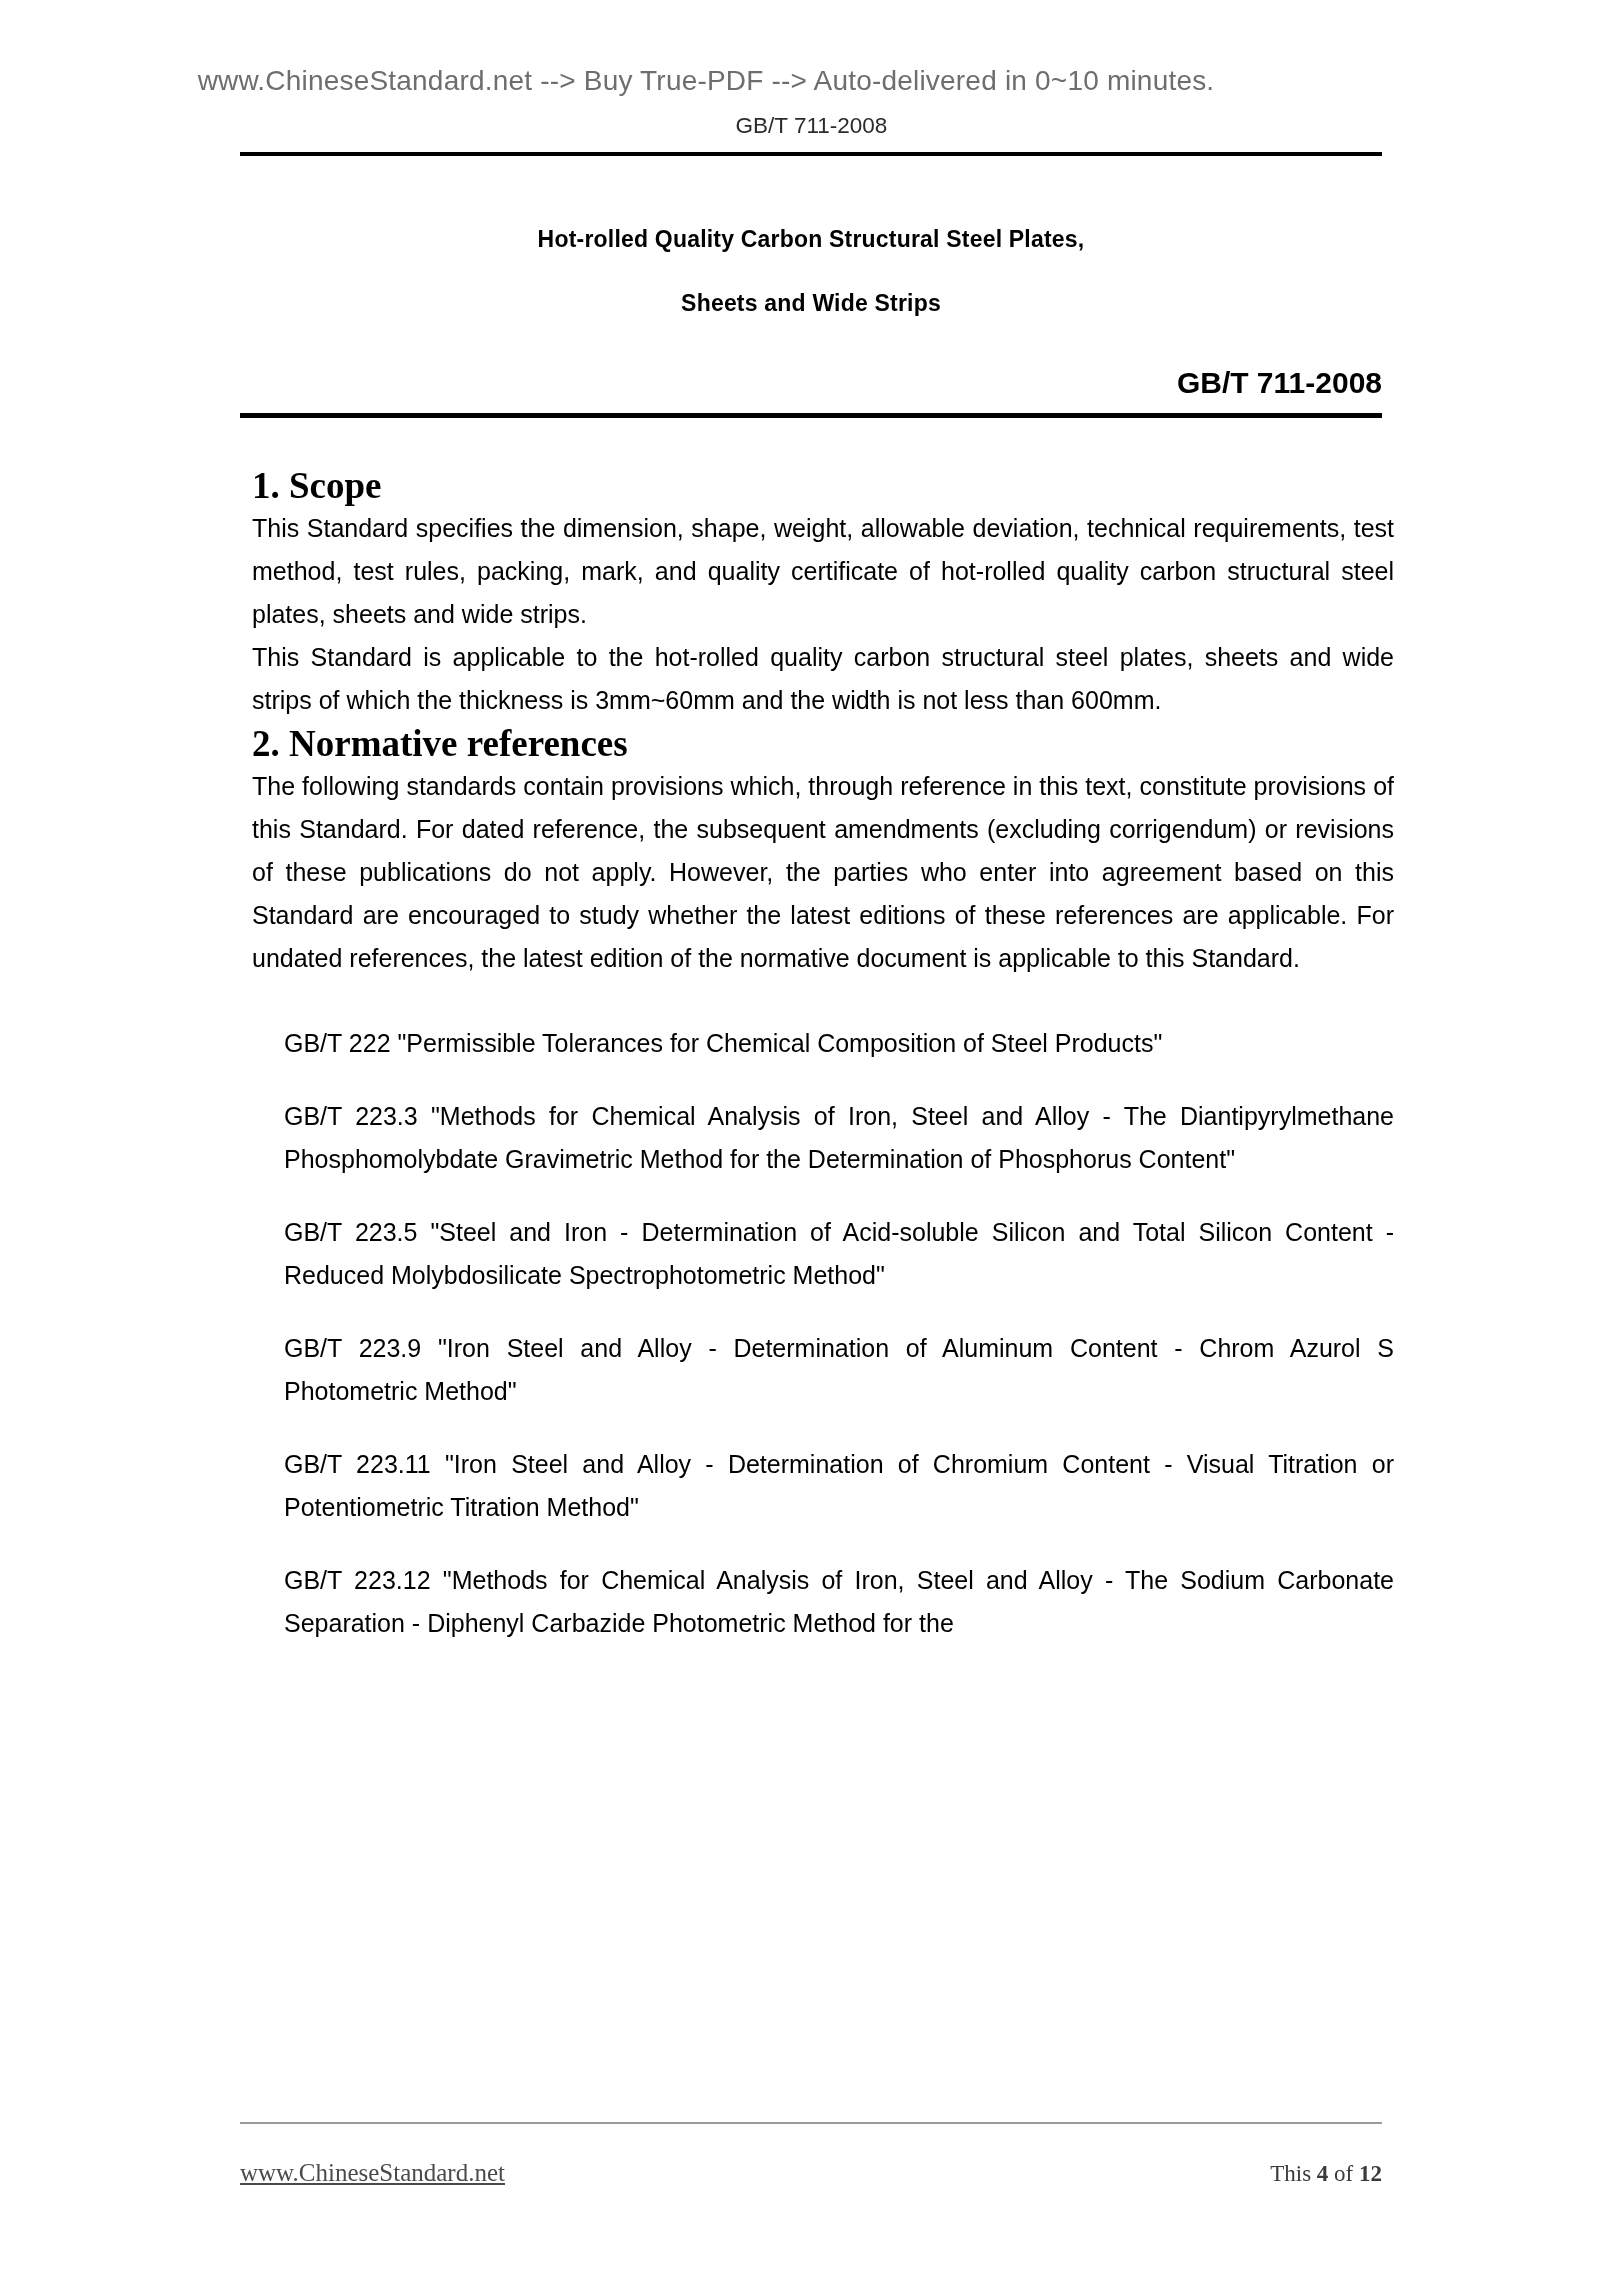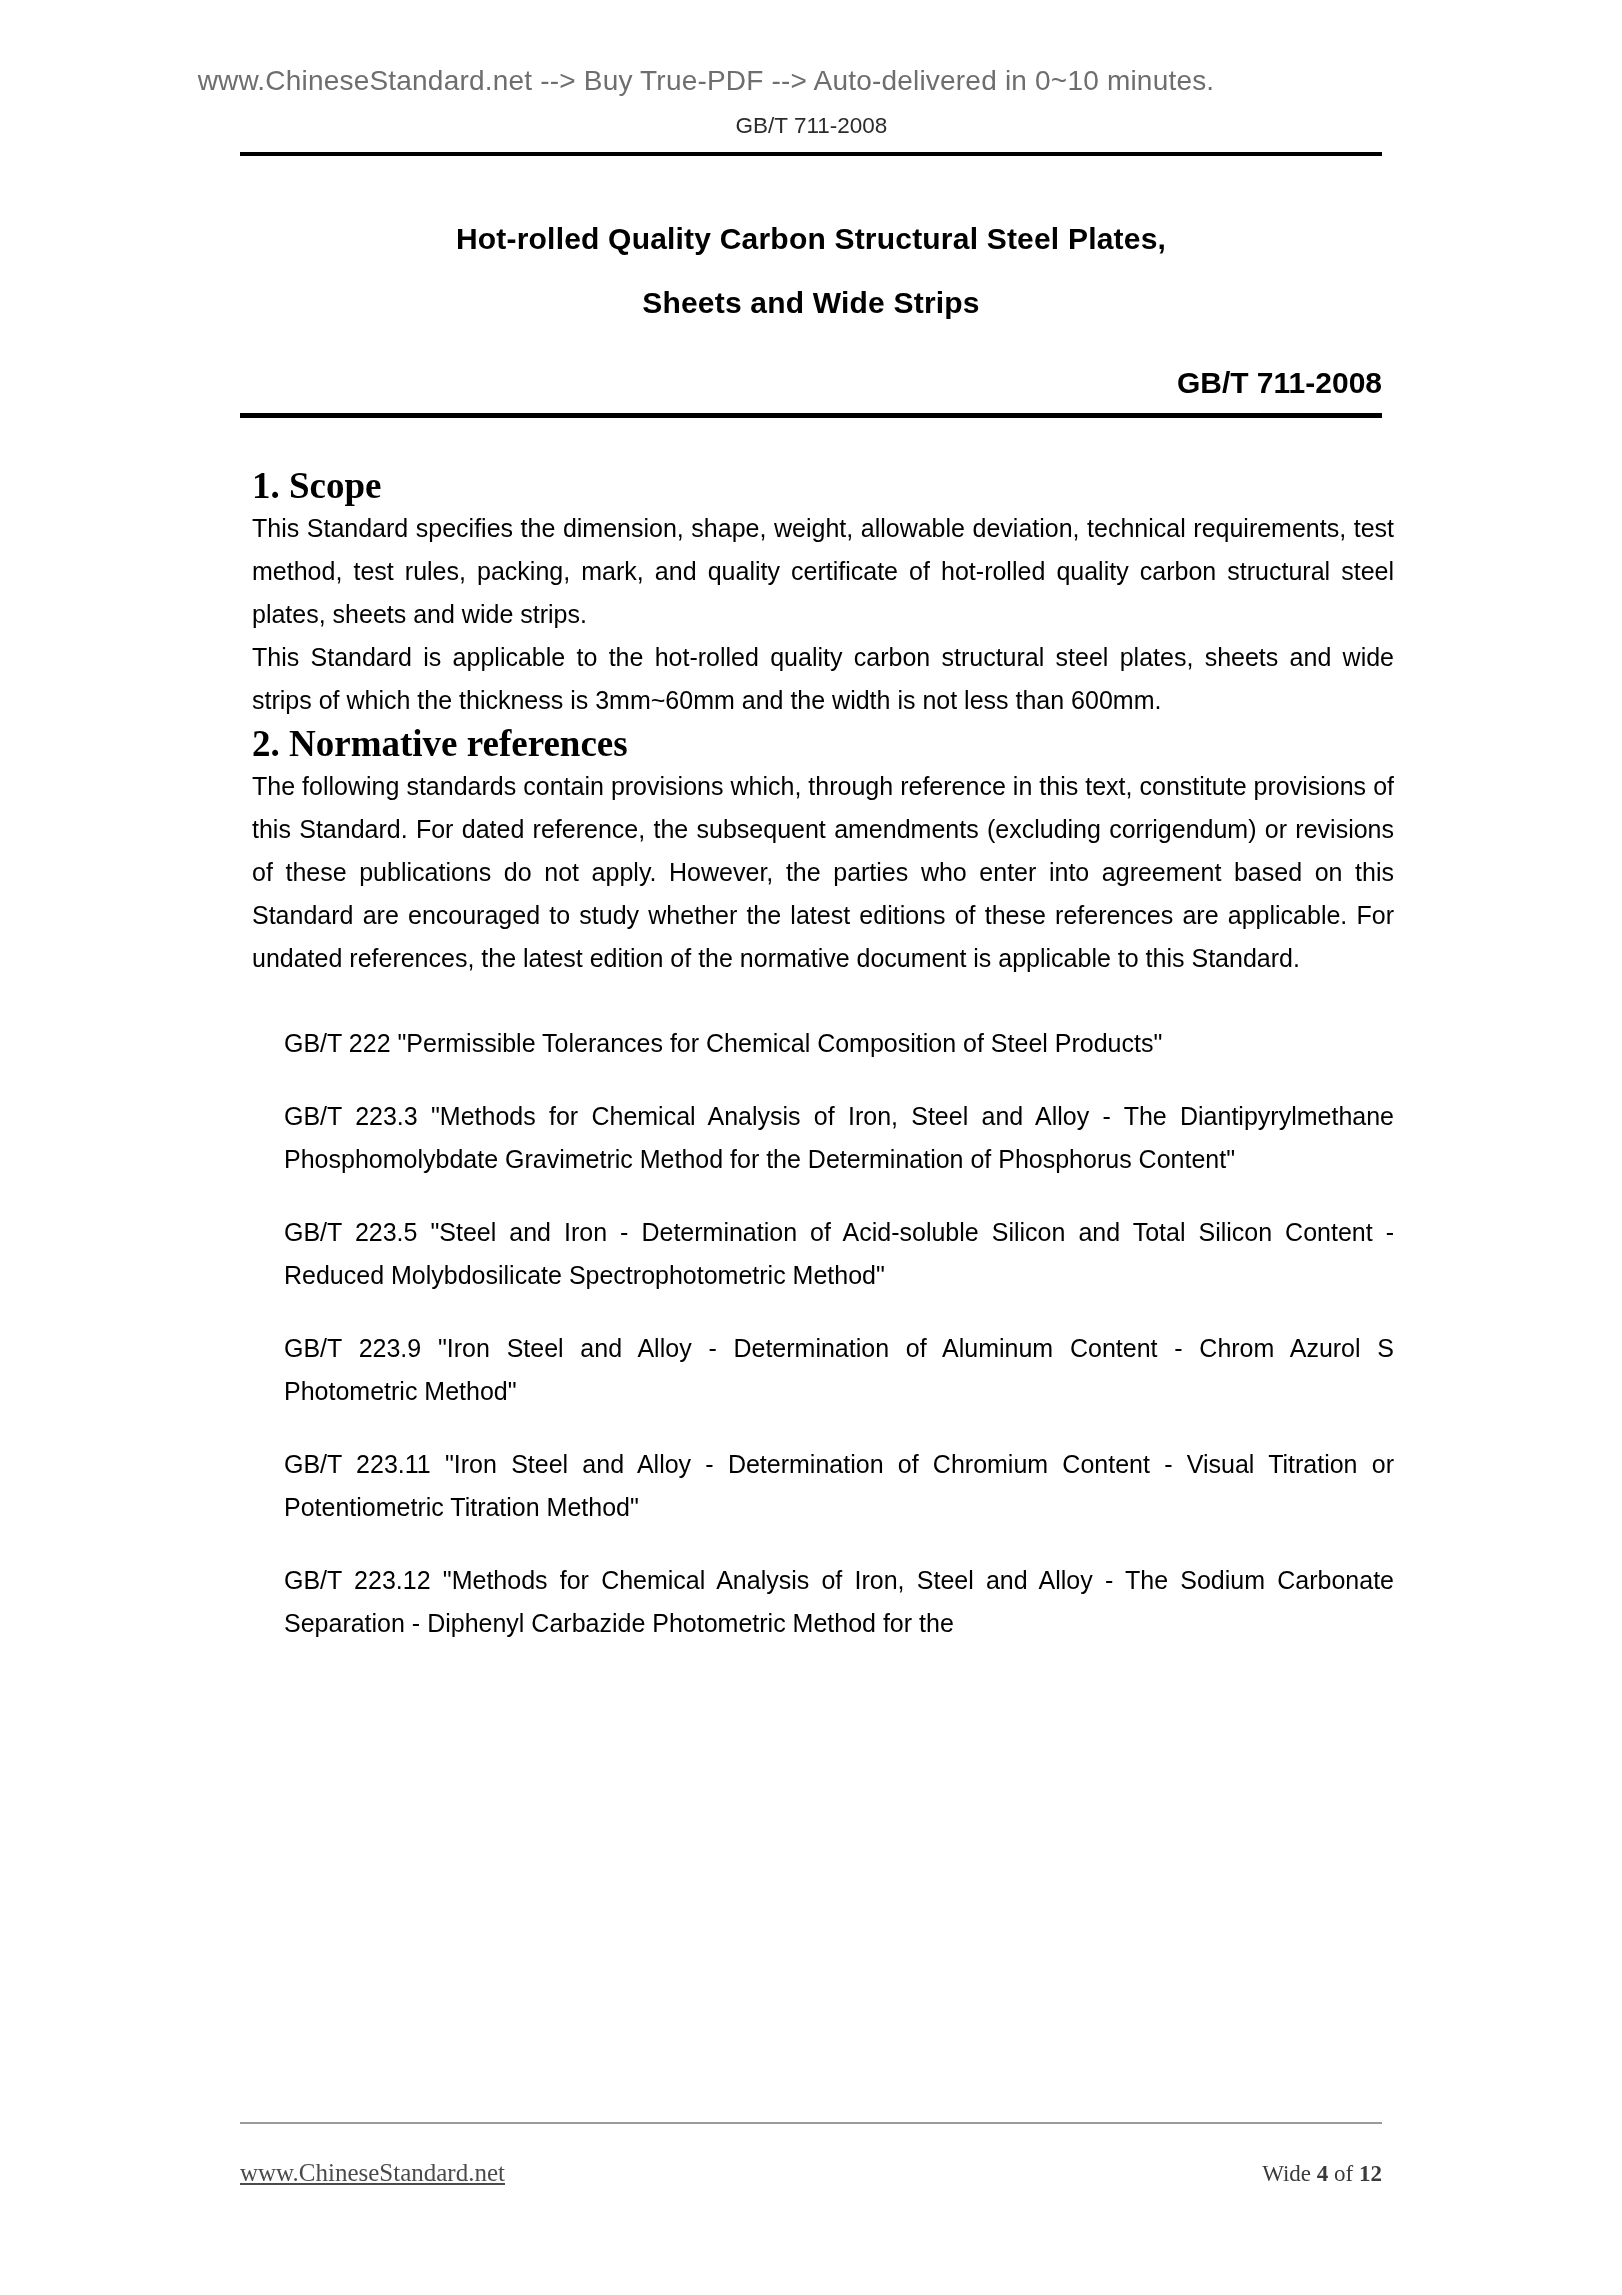--- a/index.html
+++ b/index.html
@@ -60,21 +60,21 @@
   .title-block {
     position: absolute;
     top: 213px;
     left: 240px;
     width: 1142px;
   }
   .doc-title-line {
     text-align: center;
     font-family: "Liberation Sans", sans-serif;
     font-weight: bold;
-    font-size: 30px;
+    font-size: 23px;
     line-height: 52px;
     color: #000000;
     letter-spacing: 0.2px;
   }
   .doc-title-line.second {
     margin-top: 11.7px;
   }
   .doc-code {
     text-align: right;
     font-family: "Liberation Sans", sans-serif;
@@ -212,17 +212,17 @@
       <li class="ref-item">GB/T 223.11 "Iron Steel and Alloy - Determination of Chromium Content - Visual Titration or Potentiometric Titration Method"</li>
       <li class="ref-item">GB/T 223.12 "Methods for Chemical Analysis of Iron, Steel and Alloy - The Sodium Carbonate Separation - Diphenyl Carbazide Photometric Method for the</li>
     </ul>
 
   </div>
 
   <div class="footer-rule"></div>
 
   <div class="footer">
     <span class="footer-link">www.ChineseStandard.net</span>
-    <span class="footer-page"><span>Wide</span>&nbsp;<b>4</b>&nbsp;<span>of</span>&nbsp;<b>12</b></span>
+    <span class="footer-page"><span>This</span>&nbsp;<b>4</b>&nbsp;<span>of</span>&nbsp;<b>12</b></span>
   </div>
 
 </div>
 
 
 </body></html>

